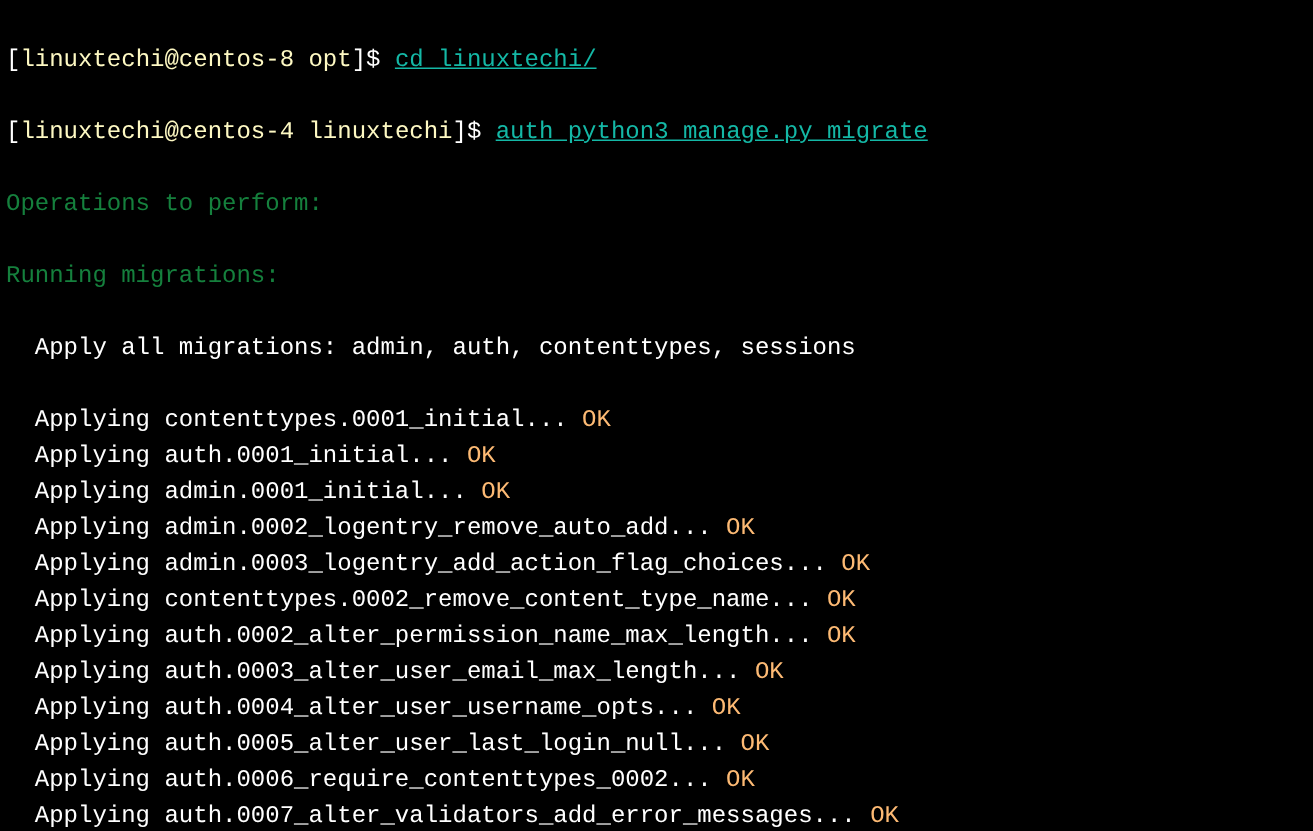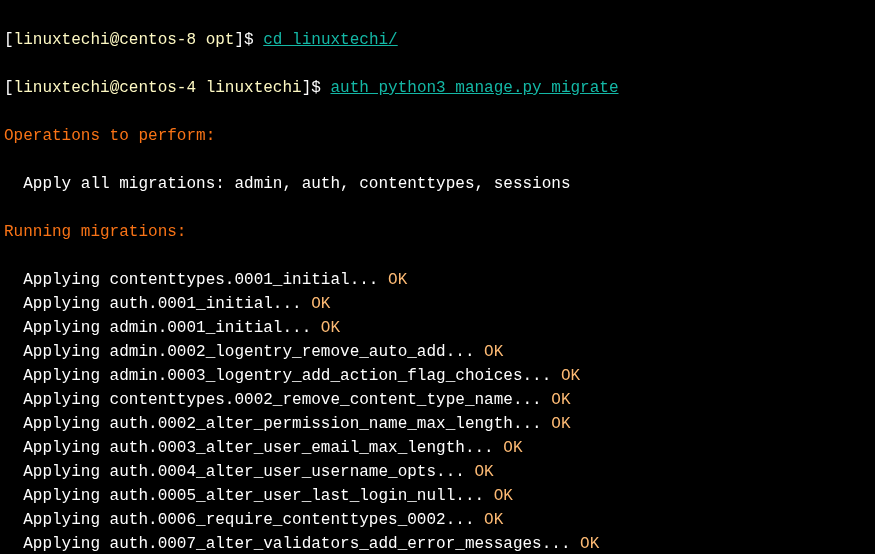--- a/index.html
+++ b/index.html
@@ -28,36 +28,36 @@
       color: #fef9c3;
     }
     .prompt-dollar {
       color: #ffffff;
     }
     .command {
       color: #14b8a6;
       text-decoration: underline;
     }
     .header-cyan {
-      color: #f97316;
+      color: #15803d;
     }
     .white-text {
       color: #ffffff;
     }
     .ok {
       color: #fdba74;
     }
     .line {
       display: block;
     }
   </style>
 </head>
 <body>
 
 <div class="terminal">
 <span class="line"><span class="prompt-bracket">[</span><span class="prompt-user">linuxtechi@centos-8 opt</span><span class="prompt-dollar">]$ </span><span class="command">cd linuxtechi/</span></span>
 <span class="line"><span class="prompt-bracket">[</span><span class="prompt-user">linuxtechi@centos-4 linuxtechi</span><span class="prompt-dollar">]$ </span><span class="command">auth python3 manage.py migrate</span></span>
 <span class="line header-cyan">Operations to perform:</span>
+<span class="line header-cyan">Running migrations:</span>
 <span class="line white-text">  Apply all migrations: admin, auth, contenttypes, sessions</span>
-<span class="line header-cyan">Running migrations:</span>
 <div id="migration-lines"><span class="line"><span class="white-text">  Applying contenttypes.0001_initial... </span><span class="ok">OK</span></span><span class="line"><span class="white-text">  Applying auth.0001_initial... </span><span class="ok">OK</span></span><span class="line"><span class="white-text">  Applying admin.0001_initial... </span><span class="ok">OK</span></span><span class="line"><span class="white-text">  Applying admin.0002_logentry_remove_auto_add... </span><span class="ok">OK</span></span><span class="line"><span class="white-text">  Applying admin.0003_logentry_add_action_flag_choices... </span><span class="ok">OK</span></span><span class="line"><span class="white-text">  Applying contenttypes.0002_remove_content_type_name... </span><span class="ok">OK</span></span><span class="line"><span class="white-text">  Applying auth.0002_alter_permission_name_max_length... </span><span class="ok">OK</span></span><span class="line"><span class="white-text">  Applying auth.0003_alter_user_email_max_length... </span><span class="ok">OK</span></span><span class="line"><span class="white-text">  Applying auth.0004_alter_user_username_opts... </span><span class="ok">OK</span></span><span class="line"><span class="white-text">  Applying auth.0005_alter_user_last_login_null... </span><span class="ok">OK</span></span><span class="line"><span class="white-text">  Applying auth.0006_require_contenttypes_0002... </span><span class="ok">OK</span></span><span class="line"><span class="white-text">  Applying auth.0007_alter_validators_add_error_messages... </span><span class="ok">OK</span></span></div>
 
 </div>
 
 </body></html>

